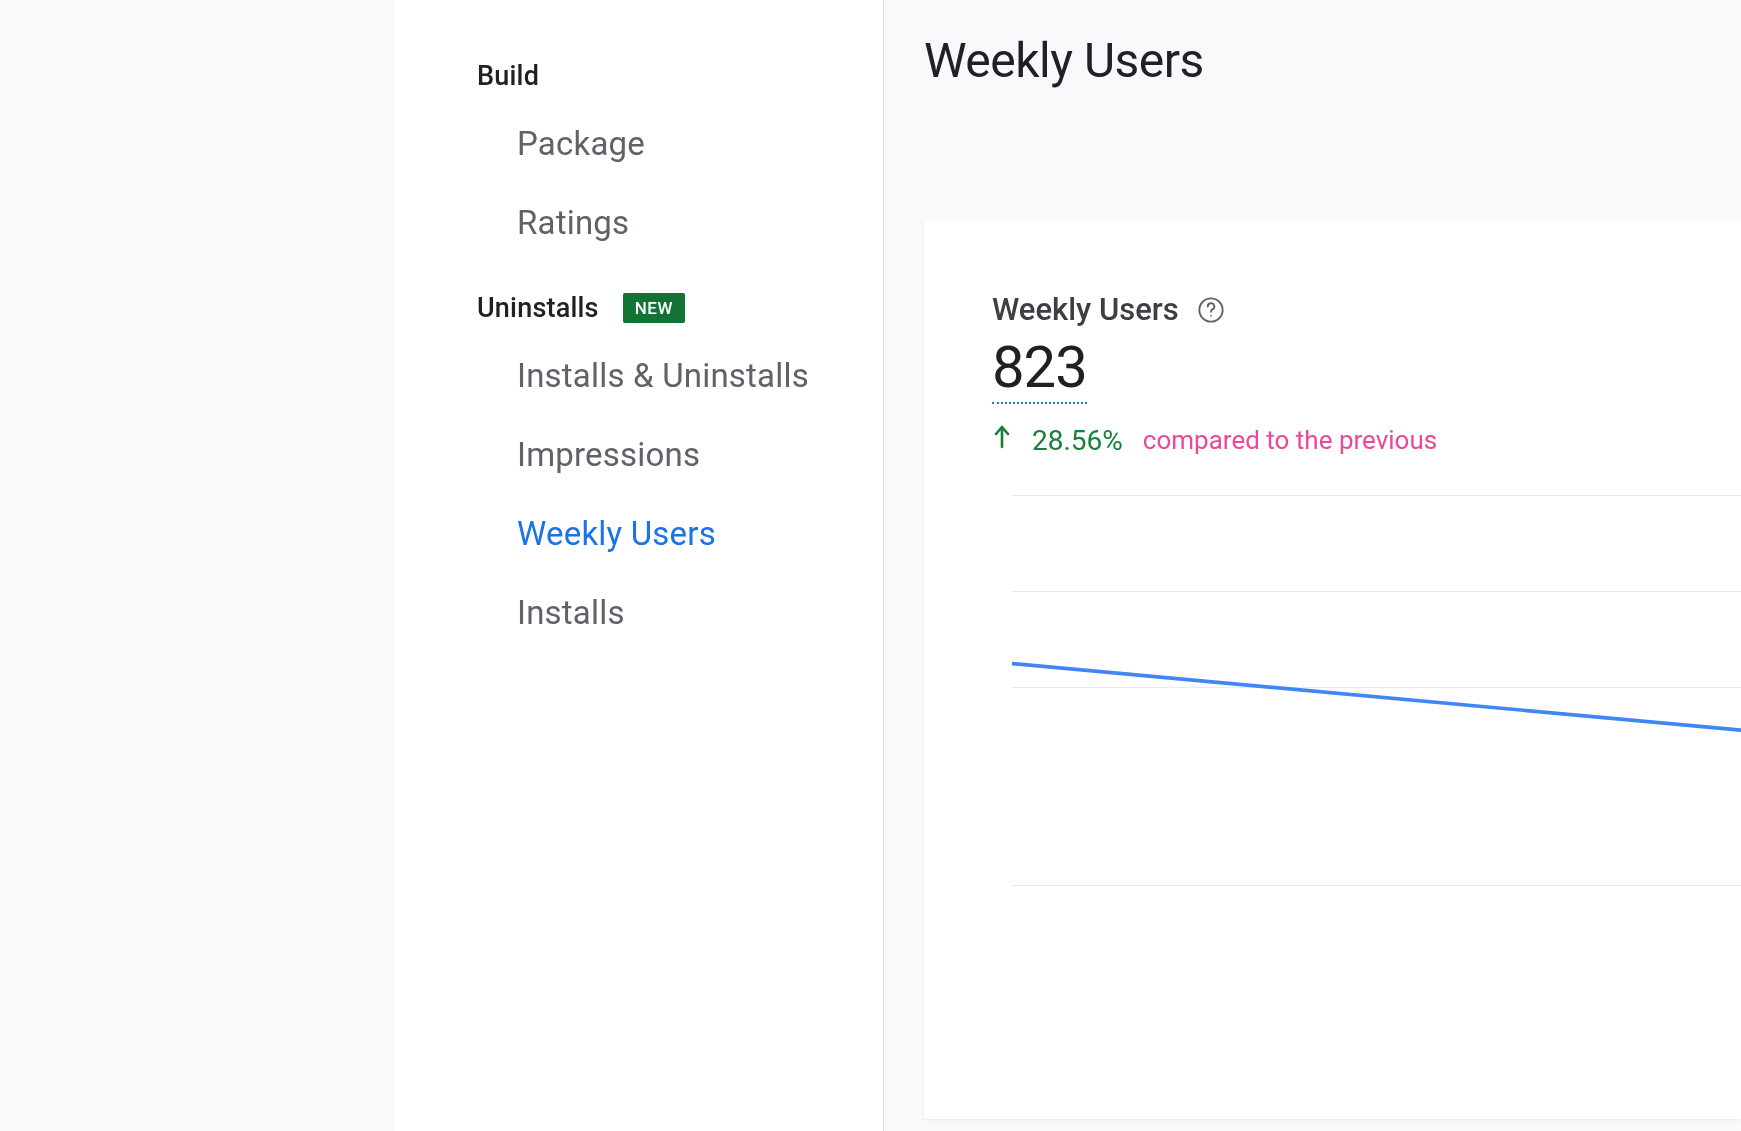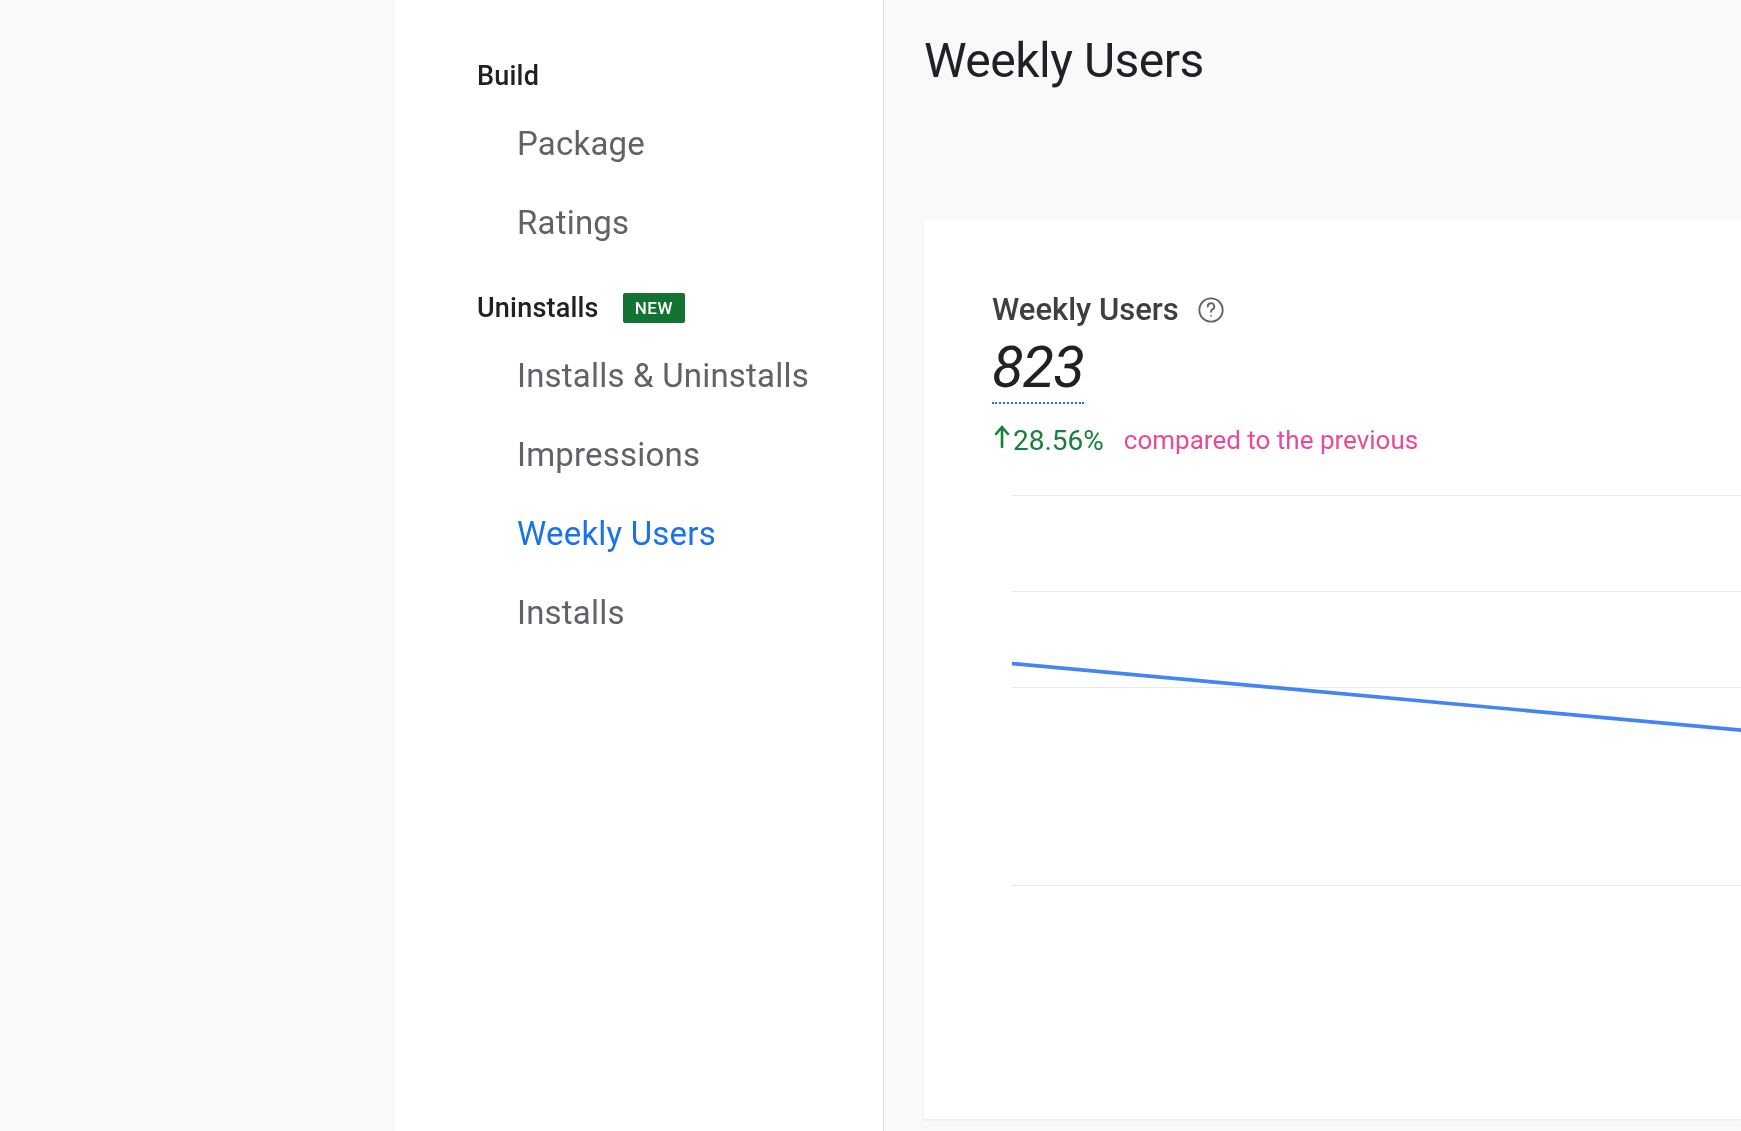--- a/index.html
+++ b/index.html
@@ -109,35 +109,34 @@
     }
     .metric-value {
       font-size: 58px;
       font-weight: 400;
       color: #202124;
       letter-spacing: -1px;
       line-height: 1.1;
       border-bottom: 2px dotted #1a73e8;
       display: inline-block;
       padding-bottom: 2px;
-      font-style: italic;
     }
     .metric-change-row {
       display: flex;
       align-items: center;
       gap: 20px;
       margin-top: 20px;
     }
     .metric-change {
       display: flex;
       align-items: center;
       color: #188038;
       font-size: 28px;
       font-weight: 400;
-      gap: 1px;
+      gap: 20px;
     }
     .arrow-up {
       display: inline-block;
     }
     .compared-text {
       color: #ec4899;
       font-size: 26px;
     }
     .chart-area {
       margin-top: 38px;

